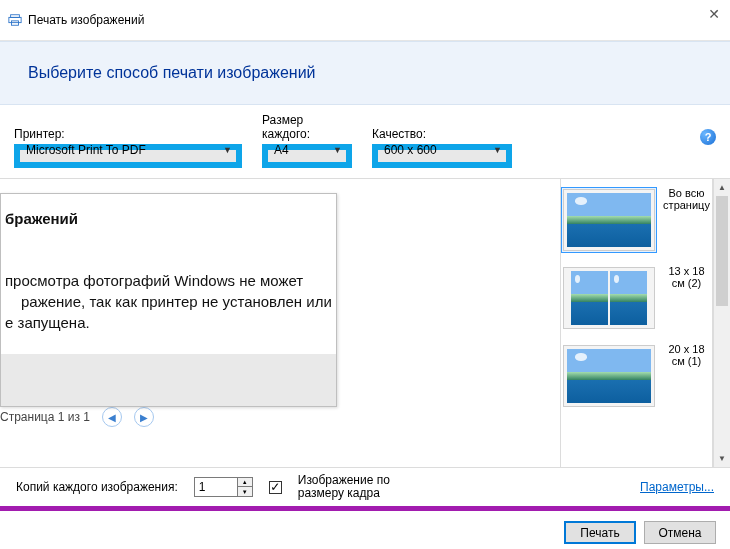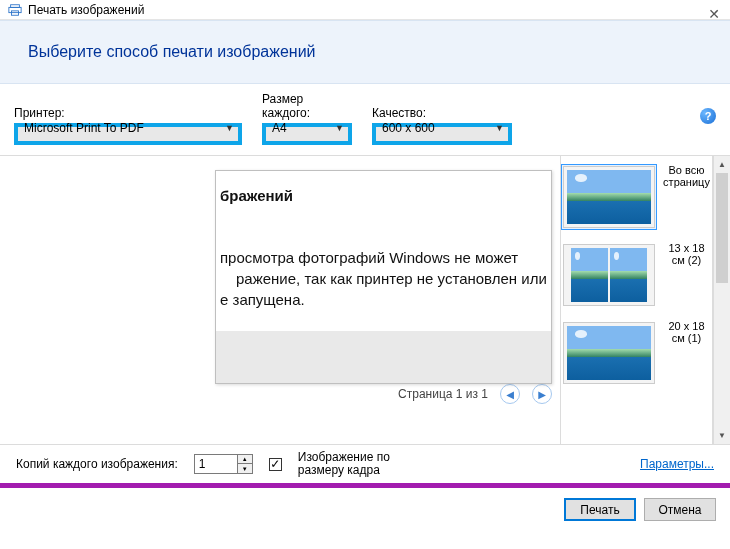--- a/index.html
+++ b/index.html
@@ -1,32 +1,32 @@
 <!DOCTYPE html>
 <html><head>
 <meta charset="utf-8">
 <style>
 *{box-sizing:border-box;margin:0;padding:0;font-family:"Segoe UI",Tahoma,sans-serif;font-size:12px}
 body{background:#fff;width:730px;height:549px;overflow:hidden;position:relative}
-.titlebar{height:19px;display:flex;align-items:center;padding:0 8px;position:relative}
+.titlebar{height:40px;display:flex;align-items:center;padding:0 8px;position:relative}
 .close-x{position:absolute;right:10px;top:6px;font-size:14px;color:#555}
 .printer-icon{width:14px;height:14px;margin-right:6px;display:inline-flex}
 .title{color:#000}
 .hr{height:1px;background:#e5e5e5}
 .banner{background:#edf3fb;padding:22px 28px;border-top:1px solid #d8e4f2;border-bottom:1px solid #d8e4f2}
 .banner-h{color:#003399;font-size:16px}
 .controls{display:flex;gap:20px;padding:8px 14px 10px;align-items:flex-end;position:relative}
 .cgroup{display:flex;flex-direction:column;gap:3px}
 .cgroup label{color:#000}
-.combo{display:flex;align-items:center;justify-content:space-between;background:#e8e8e8;border:4px solid #0ea5e9;height:22px;padding:0 4px 12px 6px;color:#000}
+.combo{display:flex;align-items:center;justify-content:space-between;background:#e8e8e8;border:6px solid #0ea5e9;height:22px;padding:0 4px 12px 6px;color:#000}
 .combo .chev{font-size:9px;color:#333}
 .help-icon{position:absolute;right:14px;top:24px;width:16px;height:16px;border-radius:50%;background:radial-gradient(circle at 30% 30%,#6bb7ff,#1a6fd6);color:#fff;font-weight:bold;font-size:11px;display:flex;align-items:center;justify-content:center}
 .hr2{height:1px;background:#dcdcdc}
 .midrow{display:flex;height:288px}
-.preview-pane{flex:1;display:flex;flex-direction:column;align-items:flex-end;padding:14px 8px 6px;position:relative}
+.preview-pane{flex:1;display:flex;flex-direction:column;align-items:flex-start;padding:14px 0 6px;position:relative}
 .page{width:337px;height:214px;border:1px solid #bfbfbf;background:#fff;position:relative;overflow:hidden;box-shadow:1px 1px 3px rgba(0,0,0,.15)}
 .gray-strip{position:absolute;bottom:0;left:0;right:0;height:52px;background:#e9e9e9}
 .pg-text{position:absolute;font-size:15px}
 .t1{left:4px;top:16px;font-weight:600;color:#111}
 .t2{left:4px;top:78px;color:#111}
 .t3{left:20px;top:99px;color:#111}
 .t4{left:4px;top:120px;color:#111}
 .pager{display:flex;align-items:center;gap:12px}
 .page-lbl{color:#444}
 .navbtn{width:20px;height:20px;border-radius:50%;border:1px solid #a5c8ef;background:#fff;display:flex;align-items:center;justify-content:center;color:#3b7fcf;font-size:10px}

